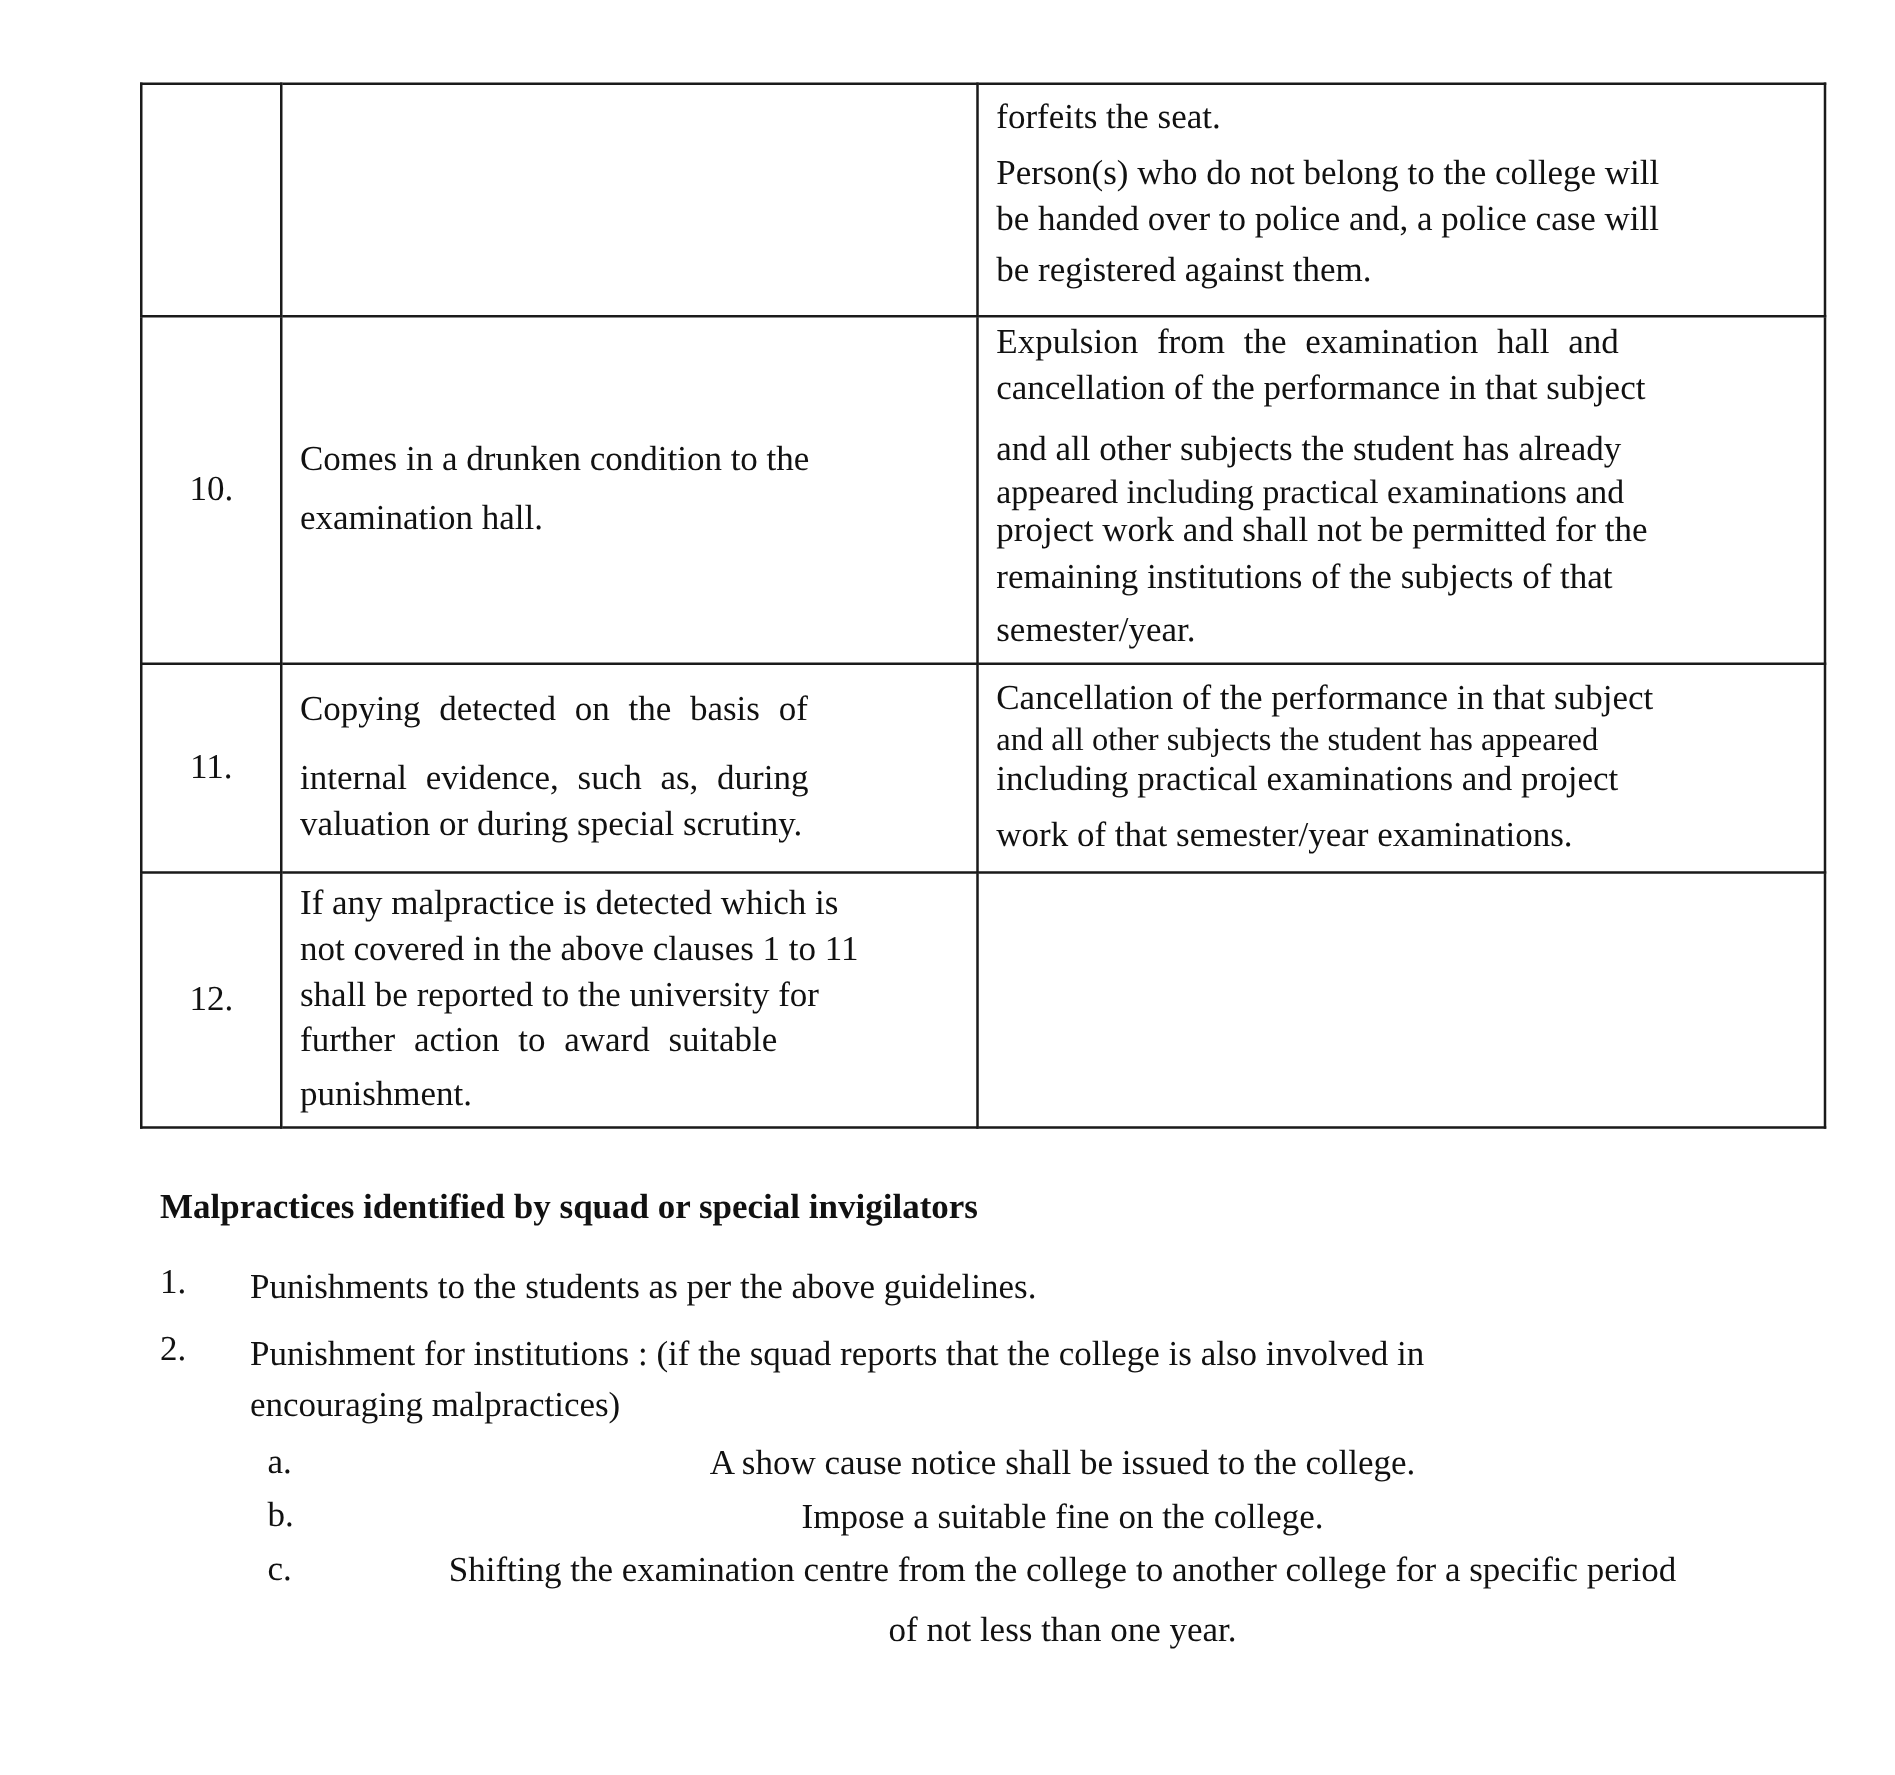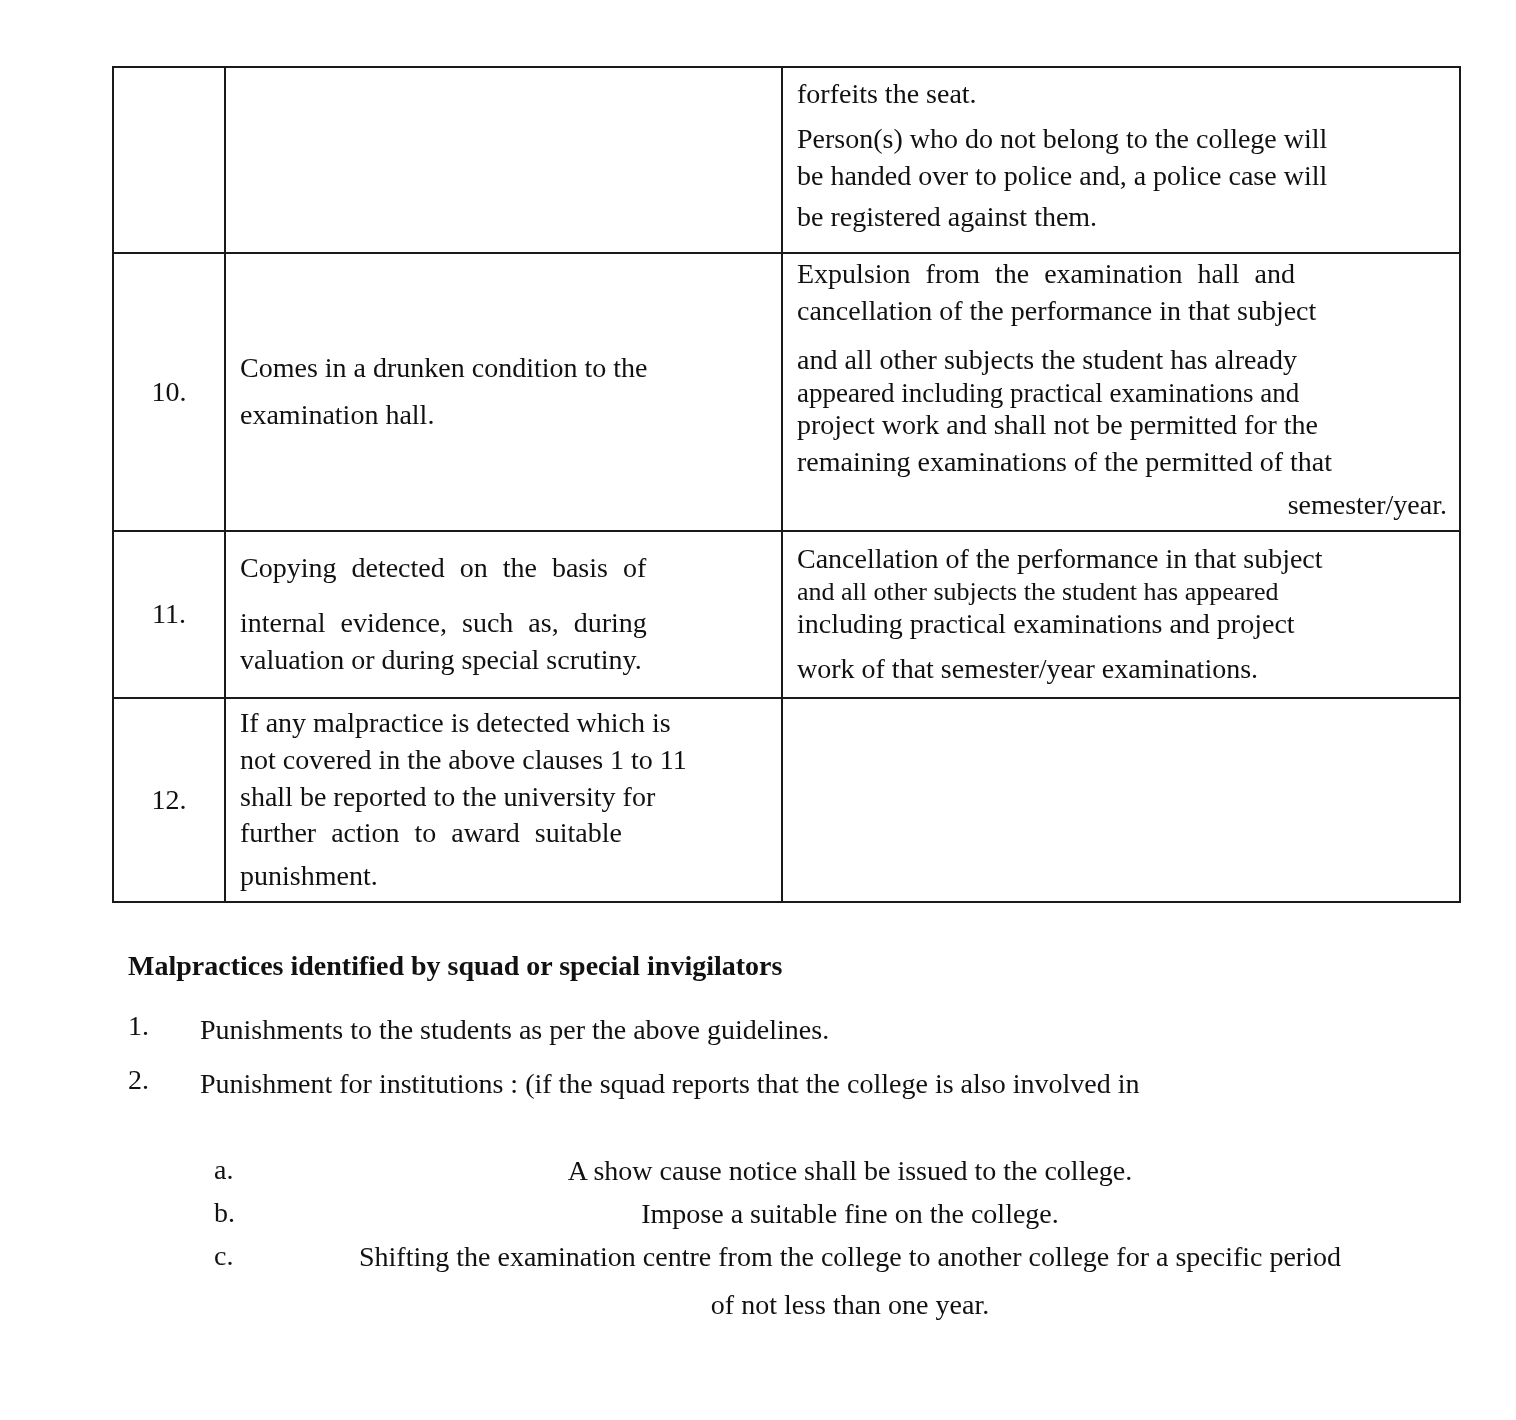--- a/index.html
+++ b/index.html
@@ -42,22 +42,22 @@
     <td class="c2 pad">
       <span class="ln">Comes in a drunken condition to the</span>
       <span class="ln" style="margin-top:10px;font-family:Liberation Serif, serif;">examination hall.</span>
     </td>
     <td class="c3 pad t-top" style="padding-top:2px !important;border-radius:21px;">
       <span class="ln" style="word-spacing:8px;">Expulsion from the examination hall and</span>
       <span class="ln">cancellation of the performance in that subject</span>
       <span class="ln" style="margin-top:12px;">and all other subjects the student has already</span>
       <span class="small">appeared including practical examinations and</span>
       <span class="ln">project work and shall not be permitted for the</span>
-      <span class="ln">remaining examinations of the permitted of that</span>
-      <span class="ln" style="margin-top:6px;text-align:right;">semester/year.</span>
+      <span class="ln">remaining institutions of the subjects of that</span>
+      <span class="ln" style="margin-top:6px;">semester/year.</span>
     </td>
   </tr>
   <tr style="height:167px;">
     <td class="c1">11.</td>
     <td class="c2 pad">
       <span class="ln" style="word-spacing:8px;">Copying detected on the basis of</span>
       <span class="ln" style="word-spacing:8px; margin-top:18px;">internal evidence, such as, during</span>
       <span class="ln">valuation or during special scrutiny.</span>
     </td>
     <td class="c3 pad">
@@ -84,20 +84,21 @@
 <div class="section">
   <h3>Malpractices identified by squad or special invigilators</h3>
   <div class="ol-item" style="top:60px;">
     <span class="ol-num">1.</span>
     <span class="ol-text">Punishments to the students as per the above guidelines.</span>
   </div>
   <div class="ol-item" style="top:114px;">
     <span class="ol-num">2.</span>
     <span class="ol-text">
       <span class="ln">Punishment for institutions : (if the squad reports that the college is also involved in</span>
+      <span class="ln">encouraging malpractices)</span>
     </span>
   </div>
   <div class="sub" style="top:204px;">
     <span class="let">a.</span>
     <span class="txt" style="line-height:1.2;">A show cause notice shall be issued to the college.</span>
   </div>
   <div class="sub" style="top:247px;">
     <span class="let">b.</span>
     <span class="txt" style="line-height:1.2;">Impose a suitable fine on the college.</span>
   </div>

